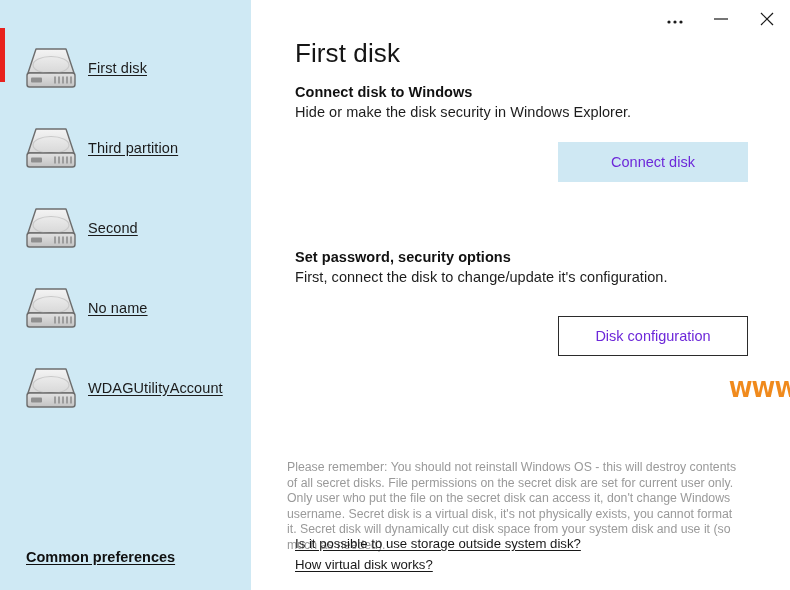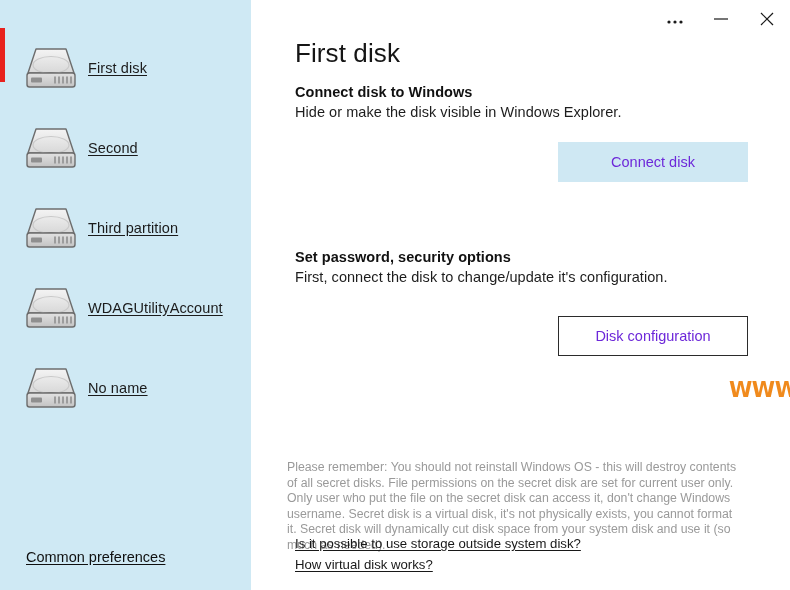--- a/index.html
+++ b/index.html
@@ -71,21 +71,21 @@
     text-decoration: underline;
     text-underline-offset: 2px;
     white-space: nowrap;
     letter-spacing: 0.1px;
   }
   .common-prefs {
     position: absolute;
     left: 26px;
     top: 549px;
     font-size: 14.5px;
-    font-weight: normal;
+    font-weight: bold;
     color: #101010;
     text-decoration: underline;
     text-underline-offset: 2px;
     cursor: pointer;
   }
 
   
   .main {
     position: relative;
     flex: 1 1 auto;
@@ -249,20 +249,50 @@
           </svg>
         </span>
         <span class="disk-label">First disk</span>
       </div>
 
       <div class="disk-item">
 
         <span class="disk-icon">
           <svg width="58" height="48" viewBox="0 0 58 48" xmlns="http://www.w3.org/2000/svg">
             <defs>
+              <linearGradient id="dtop2" x1="0" y1="0" x2="0" y2="1">
+                <stop offset="0" stop-color="#f4f4f4"></stop>
+                  <stop offset="1" stop-color="#d8d8d8"></stop>
+              </linearGradient>
+              <linearGradient id="dbot2" x1="0" y1="0" x2="0" y2="1">
+                <stop offset="0" stop-color="#e2e2e2"></stop>
+                  <stop offset="1" stop-color="#c3c3c3"></stop>
+              </linearGradient>
+            </defs>
+            <path d="M14 5 L44 5 L52 29 L6 29 Z" fill="url(#dtop2)" stroke="#6d6d6d" stroke-width="1.4" stroke-linejoin="round"></path>
+            <ellipse cx="29" cy="21" rx="18" ry="8.5" fill="none" stroke="#c9c9c9" stroke-width="1.2"></ellipse>
+            <rect x="5" y="29" width="48" height="14" rx="2.5" fill="url(#dbot2)" stroke="#6d6d6d" stroke-width="1.4"></rect>
+            <rect x="9" y="33.5" width="11" height="5" rx="1" fill="#8f8f8f"></rect>
+            <g fill="#9c9c9c">
+              <rect x="32" y="32.5" width="2" height="7"></rect>
+                <rect x="36" y="32.5" width="2" height="7"></rect>
+              <rect x="40" y="32.5" width="2" height="7"></rect>
+                <rect x="44" y="32.5" width="2" height="7"></rect>
+              <rect x="48" y="32.5" width="2" height="7"></rect>
+            </g>
+          </svg>
+        </span>
+        <span class="disk-label">Third partition</span>
+      </div>
+
+      <div class="disk-item">
+
+        <span class="disk-icon">
+          <svg width="58" height="48" viewBox="0 0 58 48" xmlns="http://www.w3.org/2000/svg">
+            <defs>
               <linearGradient id="dtop1" x1="0" y1="0" x2="0" y2="1">
                 <stop offset="0" stop-color="#f4f4f4"></stop>
                   <stop offset="1" stop-color="#d8d8d8"></stop>
               </linearGradient>
               <linearGradient id="dbot1" x1="0" y1="0" x2="0" y2="1">
                 <stop offset="0" stop-color="#e2e2e2"></stop>
                   <stop offset="1" stop-color="#c3c3c3"></stop>
               </linearGradient>
             </defs>
             <path d="M14 5 L44 5 L52 29 L6 29 Z" fill="url(#dtop1)" stroke="#6d6d6d" stroke-width="1.4" stroke-linejoin="round"></path>
@@ -279,43 +309,43 @@
           </svg>
         </span>
         <span class="disk-label">Second</span>
       </div>
 
       <div class="disk-item">
 
         <span class="disk-icon">
           <svg width="58" height="48" viewBox="0 0 58 48" xmlns="http://www.w3.org/2000/svg">
             <defs>
-              <linearGradient id="dtop2" x1="0" y1="0" x2="0" y2="1">
+              <linearGradient id="dtop4" x1="0" y1="0" x2="0" y2="1">
                 <stop offset="0" stop-color="#f4f4f4"></stop>
                   <stop offset="1" stop-color="#d8d8d8"></stop>
               </linearGradient>
-              <linearGradient id="dbot2" x1="0" y1="0" x2="0" y2="1">
+              <linearGradient id="dbot4" x1="0" y1="0" x2="0" y2="1">
                 <stop offset="0" stop-color="#e2e2e2"></stop>
                   <stop offset="1" stop-color="#c3c3c3"></stop>
               </linearGradient>
             </defs>
-            <path d="M14 5 L44 5 L52 29 L6 29 Z" fill="url(#dtop2)" stroke="#6d6d6d" stroke-width="1.4" stroke-linejoin="round"></path>
+            <path d="M14 5 L44 5 L52 29 L6 29 Z" fill="url(#dtop4)" stroke="#6d6d6d" stroke-width="1.4" stroke-linejoin="round"></path>
             <ellipse cx="29" cy="21" rx="18" ry="8.5" fill="none" stroke="#c9c9c9" stroke-width="1.2"></ellipse>
-            <rect x="5" y="29" width="48" height="14" rx="2.5" fill="url(#dbot2)" stroke="#6d6d6d" stroke-width="1.4"></rect>
+            <rect x="5" y="29" width="48" height="14" rx="2.5" fill="url(#dbot4)" stroke="#6d6d6d" stroke-width="1.4"></rect>
             <rect x="9" y="33.5" width="11" height="5" rx="1" fill="#8f8f8f"></rect>
             <g fill="#9c9c9c">
               <rect x="32" y="32.5" width="2" height="7"></rect>
                 <rect x="36" y="32.5" width="2" height="7"></rect>
               <rect x="40" y="32.5" width="2" height="7"></rect>
                 <rect x="44" y="32.5" width="2" height="7"></rect>
               <rect x="48" y="32.5" width="2" height="7"></rect>
             </g>
           </svg>
         </span>
-        <span class="disk-label">Third partition</span>
+        <span class="disk-label">No name</span>
       </div>
 
       <div class="disk-item">
 
         <span class="disk-icon">
           <svg width="58" height="48" viewBox="0 0 58 48" xmlns="http://www.w3.org/2000/svg">
             <defs>
               <linearGradient id="dtop3" x1="0" y1="0" x2="0" y2="1">
                 <stop offset="0" stop-color="#f4f4f4"></stop>
                   <stop offset="1" stop-color="#d8d8d8"></stop>
@@ -332,50 +362,20 @@
             <g fill="#9c9c9c">
               <rect x="32" y="32.5" width="2" height="7"></rect>
                 <rect x="36" y="32.5" width="2" height="7"></rect>
               <rect x="40" y="32.5" width="2" height="7"></rect>
                 <rect x="44" y="32.5" width="2" height="7"></rect>
               <rect x="48" y="32.5" width="2" height="7"></rect>
             </g>
           </svg>
         </span>
         <span class="disk-label">WDAGUtilityAccount</span>
-      </div>
-
-      <div class="disk-item">
-
-        <span class="disk-icon">
-          <svg width="58" height="48" viewBox="0 0 58 48" xmlns="http://www.w3.org/2000/svg">
-            <defs>
-              <linearGradient id="dtop4" x1="0" y1="0" x2="0" y2="1">
-                <stop offset="0" stop-color="#f4f4f4"></stop>
-                  <stop offset="1" stop-color="#d8d8d8"></stop>
-              </linearGradient>
-              <linearGradient id="dbot4" x1="0" y1="0" x2="0" y2="1">
-                <stop offset="0" stop-color="#e2e2e2"></stop>
-                  <stop offset="1" stop-color="#c3c3c3"></stop>
-              </linearGradient>
-            </defs>
-            <path d="M14 5 L44 5 L52 29 L6 29 Z" fill="url(#dtop4)" stroke="#6d6d6d" stroke-width="1.4" stroke-linejoin="round"></path>
-            <ellipse cx="29" cy="21" rx="18" ry="8.5" fill="none" stroke="#c9c9c9" stroke-width="1.2"></ellipse>
-            <rect x="5" y="29" width="48" height="14" rx="2.5" fill="url(#dbot4)" stroke="#6d6d6d" stroke-width="1.4"></rect>
-            <rect x="9" y="33.5" width="11" height="5" rx="1" fill="#8f8f8f"></rect>
-            <g fill="#9c9c9c">
-              <rect x="32" y="32.5" width="2" height="7"></rect>
-                <rect x="36" y="32.5" width="2" height="7"></rect>
-              <rect x="40" y="32.5" width="2" height="7"></rect>
-                <rect x="44" y="32.5" width="2" height="7"></rect>
-              <rect x="48" y="32.5" width="2" height="7"></rect>
-            </g>
-          </svg>
-        </span>
-        <span class="disk-label">No name</span>
       </div>
 
     </div>
 
     <div class="common-prefs">Common preferences</div>
   </div>
 
   <div class="main">
 
     <div class="titlebar">
@@ -404,21 +404,21 @@
             </svg>
           </span>
         </button>
       </div>
     </div>
 
     <div class="page-title">First disk</div>
 
     <div class="section" style="top:84px">
       <p class="section-title">Connect disk to Windows</p>
-      <p class="section-sub">Hide or make the disk visible in Windows Explorer.</p>
+      <p class="section-sub">Hide or make the disk security in Windows Explorer.</p>
     </div>
     <button class="action-btn filled" style="left:307px; top:142px; width:190px;">Connect disk</button>
 
     <div class="section" style="top:249px">
       <p class="section-title">Set password, security options</p>
       <p class="section-sub">First, connect the disk to change/update it's configuration.</p>
     </div>
     <button class="action-btn outlined" style="left:307px; top:316px; width:190px;">Disk configuration</button>
 
     <div class="watermark">WWW.MAZTERIZES.COM</div>

